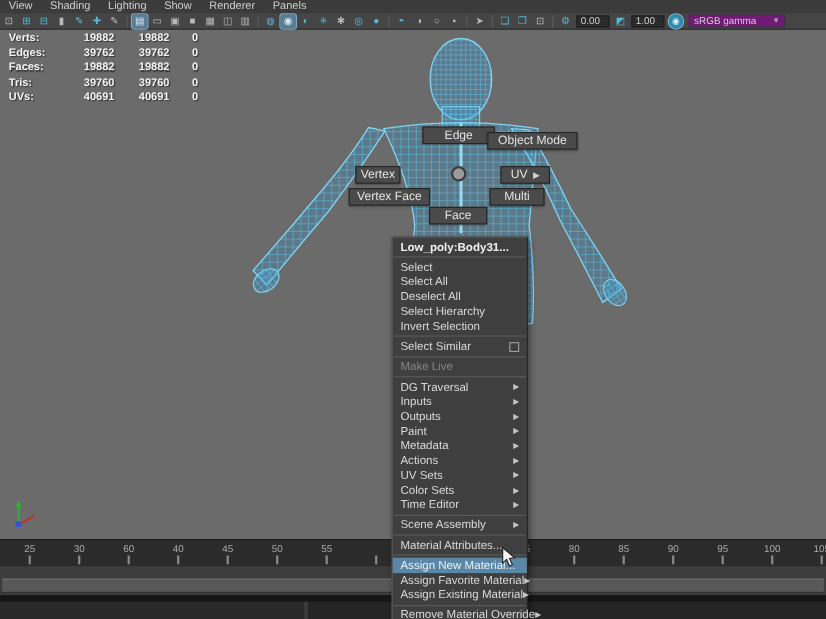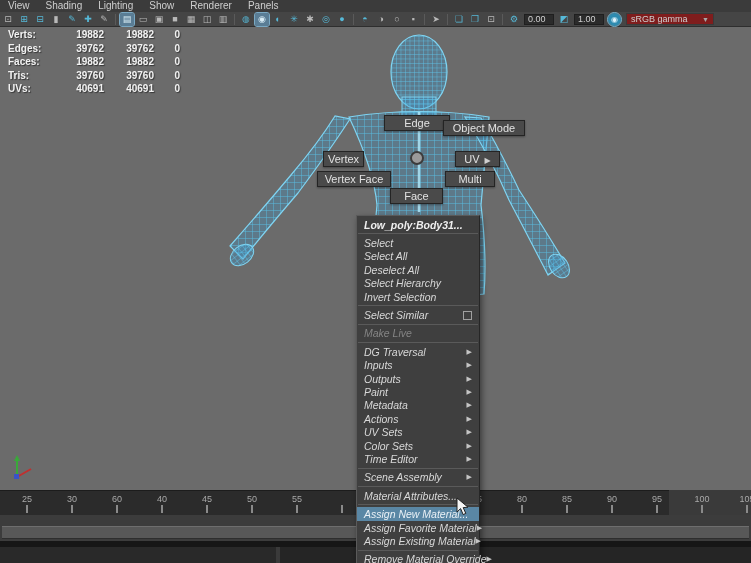--- a/index.html
+++ b/index.html
@@ -11,21 +11,21 @@
   .menubar { position:absolute; left:0; top:0; width:751px; height:12px; background:#3b3b3b; display:flex; align-items:center; gap:0; z-index:4; }
   .menubar .menu-item { font-size:10px; color:#cfcfcf; padding:0 8px; line-height:12px; cursor:default; }
 
   
   .toolbar { position:absolute; left:0; top:12px; width:751px; height:15px; background:#454545; border-bottom:1px solid #2e2e2e; display:flex; align-items:center; z-index:4; }
   .tb-icon { width:14px; height:13px; margin:0 1px; font-size:9px; line-height:13px; text-align:center; color:#b9b9b9; border-radius:2px; }
   .tb-icon.accent { color:#56b9d8; }
   .tb-icon.selected { background:#5a7d95; color:#d8ecf5; outline:1px solid #7aa9c4; }
   .tb-sep { width:1px; height:11px; background:#5a5a5a; margin:0 3px; }
   .tb-field { width:30px; height:11px; background:#2b2b2b; border:1px solid #1f1f1f; color:#d0d0d0; font-size:9px; line-height:9px; padding:0 3px; margin:0 2px; }
-  .tb-dropdown { height:12px; width:88px; background:#7f1d1d; border:1px solid #3a3a3a; color:#cfcfcf; font-size:9px; display:flex; align-items:center; justify-content:space-between; padding:0 4px; margin-left:3px; }
+  .tb-dropdown { height:12px; width:88px; background:#701a75; border:1px solid #3a3a3a; color:#cfcfcf; font-size:9px; display:flex; align-items:center; justify-content:space-between; padding:0 4px; margin-left:3px; }
   .tb-dropdown .arrow { color:#a8a8a8; font-size:7px; }
   .tb-round { width:13px; height:13px; border-radius:50%; background:#2e8bb0; color:#dff3fb; font-size:8px; line-height:13px; text-align:center; outline:1px solid #7ab7d2; margin:0 2px; }
 
   
   .viewport { position:absolute; left:0; top:27px; width:751px; height:463px; background:#6b6b6b; z-index:0; }
   #bodysvg { position:absolute; left:0; top:0; z-index:1; pointer-events:none; }
 
   
   .stats { position:absolute; left:8px; top:29px; z-index:2; }
   .stats .srow { display:flex; font-size:10px; font-weight:bold; color:#f2f2f2; text-shadow:1px 1px 1px rgba(40,40,40,.8); height:13.5px; }
@@ -42,31 +42,31 @@
   .mm-object-mode { left:443px; top:120px; width:82px; }
   .mm-vertex { left:323px; top:151px; width:41px; }
   .mm-uv { left:455px; top:151px; width:45px; }
   .mm-vertex-face { left:317px; top:171px; width:74px; }
   .mm-multi { left:445px; top:171px; width:50px; }
   .mm-face { left:390px; top:188px; width:53px; }
   .mm-center { position:absolute; left:410px; top:151px; width:14px; height:14px; border-radius:50%; background:#9a9a9a; border:2px solid #3c3c3c; pointer-events:auto; }
 
   
   .ctx { position:absolute; left:356px; top:215px; width:124px; background:#3f3f3f; border:1px solid #5a5a5a; border-right-color:#262626; border-bottom-color:#262626; box-shadow:2px 3px 6px rgba(0,0,0,.45); z-index:6; padding:2px 0; }
-  .ctx-row { height:13.4px; display:flex; align-items:center; font-size:10.5px; color:#d8d8d8; padding:0 7px; white-space:nowrap;font-style:italic; }
+  .ctx-row { height:13.4px; display:flex; align-items:center; font-size:10.5px; color:#d8d8d8; padding:0 7px; white-space:nowrap; }
   .ctx-row.title { font-weight:bold; color:#efefef; }
   .ctx-row.disabled { color:#858585; }
   .ctx-row.highlighted { background:#5a87a5; color:#eaf1f6; }
   .ctx-row .grow { flex:1; }
   .ctx-row .sub { font-size:7px; color:#c4c4c4; }
   .ctx-row .chk { width:9px; height:9px; border:1px solid #a0a0a0; background:#3f3f3f; }
   .ctx-sep { height:1px; background:#5a5a5a; margin:2px 1px; }
 
   
-  .timeline { position:absolute; left:0; top:490px; width:669px; height:25px; background:#2b2b2b; border-top:1px solid #1c1c1c; z-index:0;text-align:center; }
+  .timeline { position:absolute; left:0; top:490px; width:751px; height:25px; background:#2b2b2b; border-top:1px solid #1c1c1c; z-index:0;text-align:center; }
   .t-num { position:absolute; top:3px; font-size:9px; color:#a9a9a9; transform:translateX(-50%); }
   .t-tick { position:absolute; top:14px; width:2px; height:8px; background:#8a8a8a; }
 
   
   .rangebar { position:absolute; left:0; top:515px; width:751px; height:26px; background:#3c3c3c; z-index:0; }
   .rangebar .track { position:absolute; left:2px; top:11px; width:747px; height:13px; background:#585858; border-top:1px solid #6e6e6e; border-bottom:1px solid #2e2e2e; }
 
   
   .bottombar { position:absolute; left:0; top:541px; width:751px; height:22px; background:#161616; z-index:0; }
   .cmd-left { position:absolute; left:0; top:6px; width:276px; height:16px; background:#292929; }

